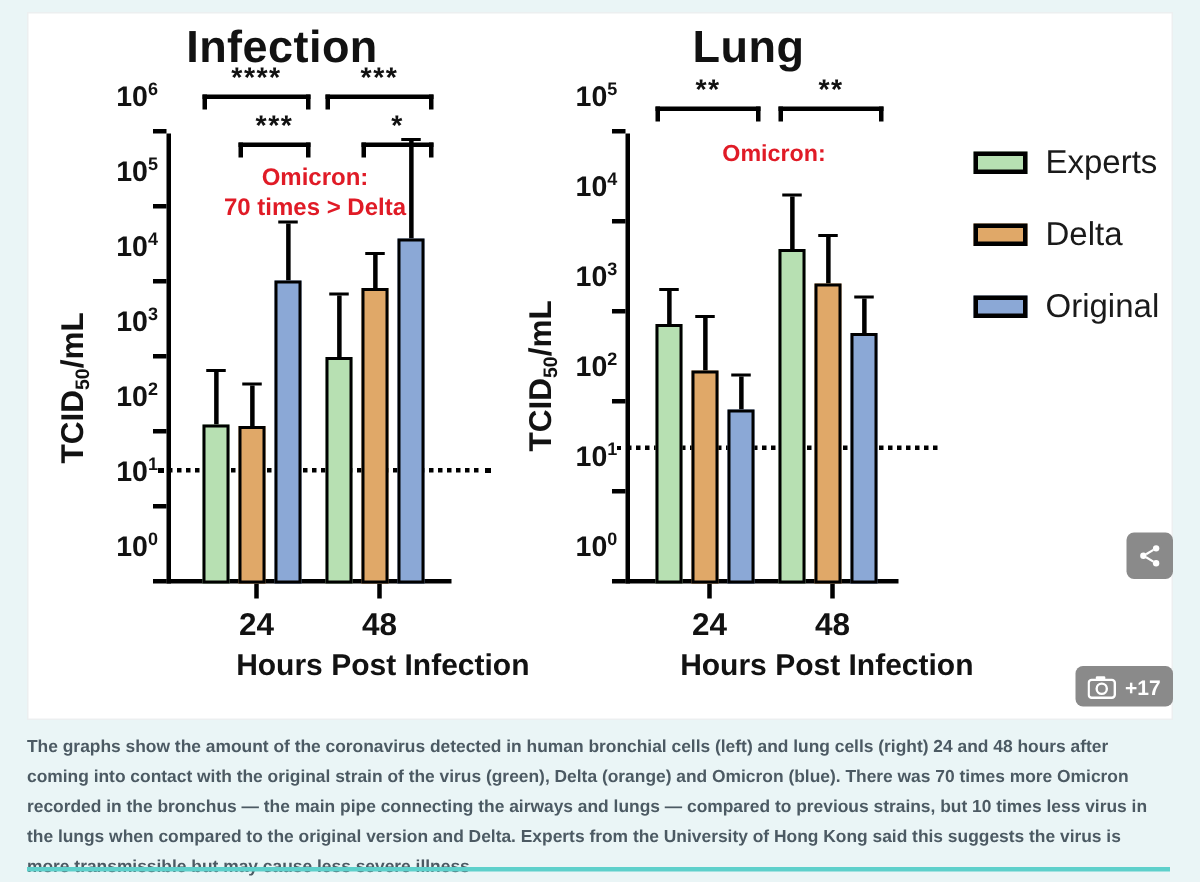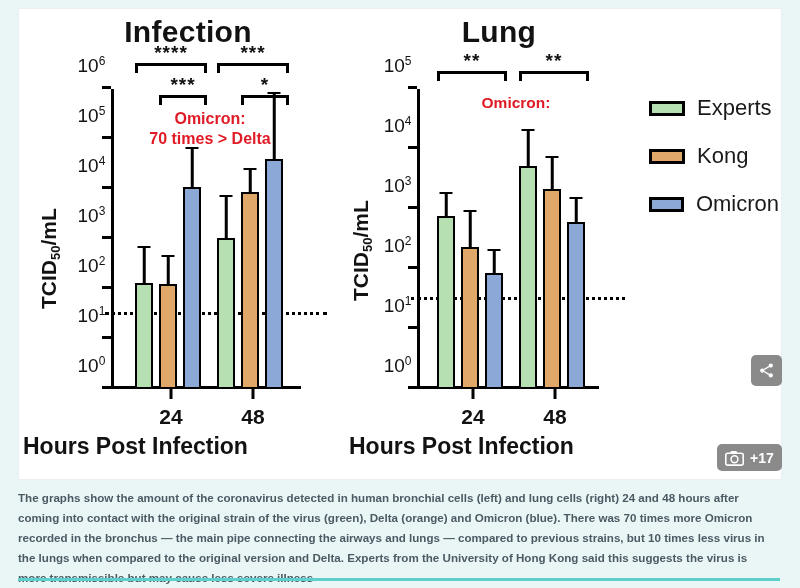--- a/index.html
+++ b/index.html
@@ -38,21 +38,21 @@
   .plot{position:absolute;}
   .chart.left .plot{left:88px;top:80px;width:190px;height:300px;}
   .chart.right .plot{left:68px;top:80px;width:182px;height:300px;}
 
   .axis-y{position:absolute;left:0;top:0;width:3px;height:300px;background:#000;}
   .axis-x{position:absolute;left:0;bottom:0;height:3px;width:100%;background:#000;}
 
   .tick{position:absolute;left:-9px;width:9px;height:3px;background:#000;}
   .ticklabel{
     position:absolute;right:103%;transform:translateY(-52%);
-    white-space:nowrap;font-weight:normal;font-size:19px;color:#121212;
+    white-space:nowrap;font-weight:bold;font-size:19px;color:#121212;
   }
   .ticklabel sup{font-size:12px;vertical-align:super;}
 
   .ylabel{
     position:absolute;font-weight:bold;font-size:21px;color:#121212;
     transform:rotate(-90deg);transform-origin:left top;white-space:nowrap;
   }
   .chart.left .ylabel{left:14px;top:300px;}
   .chart.right .ylabel{left:0px;top:292px;}
   .ylabel sub{font-size:13px;vertical-align:baseline;position:relative;top:4px;}
@@ -72,22 +72,22 @@
     transform:translateX(-50%);
   }
 
   .xtick{position:absolute;bottom:-10px;left:50%;transform:translateX(-50%);
     width:3px;height:10px;background:#000;}
   .xlabel-group{
     position:absolute;bottom:-40px;left:50%;transform:translateX(-50%);
     font-weight:bold;font-size:21px;color:#121212;
   }
   .xaxis-title{
-    position:absolute;width:100%;text-align:left;
-    font-weight:bold;font-size:23px;color:#121212;
+    position:absolute;width:100%;text-align:right;
+    font-weight:bold;font-size:20px;color:#121212;
   }
   .chart.left .xaxis-title{top:424px;}
   .chart.right .xaxis-title{top:424px;}
 
   
   .threshold{
     position:absolute;height:0;border-top:3px dotted #000;
     left:-6px;right:-26px;
   }
 
@@ -330,25 +330,25 @@
         <div class="xaxis-title">Hours Post Infection</div>
       </div>
 
       <div class="legend">
         <div class="legend-row">
           <div class="swatch" style="background:#b7e0b2"></div>
           <div class="legend-label">Experts</div>
         </div>
         <div class="legend-row">
           <div class="swatch" style="background:#e0a868"></div>
-          <div class="legend-label">Kong</div>
+          <div class="legend-label">Delta</div>
         </div>
         <div class="legend-row">
           <div class="swatch" style="background:#8ba8d6"></div>
-          <div class="legend-label">Omicron</div>
+          <div class="legend-label">Original</div>
         </div>
       </div>
 
     </div>
   </div>
 
   <div class="share-btn">
     <svg width="17" height="17" viewBox="0 0 24 24">
       <circle cx="18" cy="5" r="3" fill="#ffffff"></circle>
       <circle cx="18" cy="19" r="3" fill="#ffffff"></circle>

